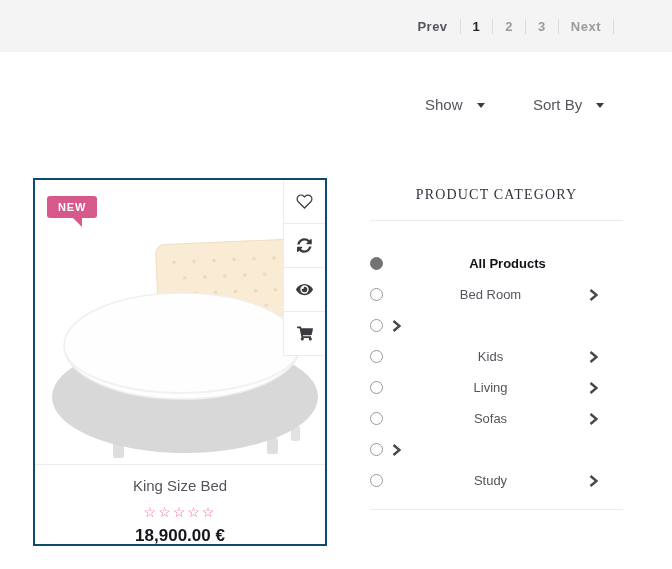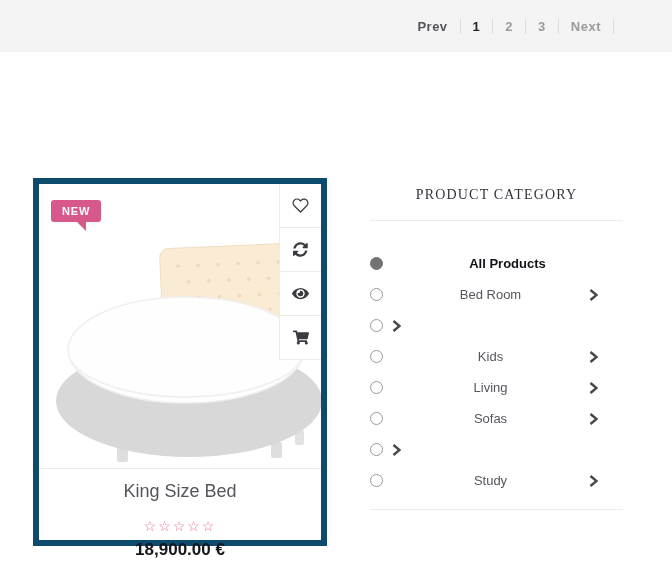--- a/index.html
+++ b/index.html
@@ -22,40 +22,40 @@
   .toolbar { position: absolute; left: 0; top: 52px; width: 672px; height: 90px; }
   .dropdown { position: absolute; top: 44px; display: flex; align-items: center;
     gap: 14px; font-size: 15px; color: #55555d; cursor: pointer; }
   .dropdown.show-dd { left: 425px; }
   .dropdown.sort-dd { left: 533px; }
   .caret { width: 0; height: 0; border-left: 4.5px solid transparent;
     border-right: 4.5px solid transparent; border-top: 5.5px solid #3c3c44; margin-top: 2px; }
 
   
   .card { position: absolute; left: 33px; top: 178px; width: 294px; height: 368px;
-    background: #fff; border: 6px solid #0c4a6e; }
+    background: #fff; border: 2px solid #0c4a6e; }
   .card-image { position: relative; width: 100%; height: 284px; overflow: hidden; }
   .bed-svg { position: absolute; left: 0; top: 0; }
 
   .badge { position: absolute; left: 12px; top: 16px; background: #d7598b;
     color: #fff; font-size: 11px; font-weight: bold; letter-spacing: .8px;
     padding: 5px 11px; border-radius: 3px; }
   .badge:after { content: ""; position: absolute; left: 26px; top: 100%;
     width: 0; height: 0; border-top: 9px solid #d7598b; border-left: 9px solid transparent; }
 
   .actions { position: absolute; right: 0; top: 0; width: 42px;
     border-left: 1px solid #ececec; background: #fff; }
   .action-btn { width: 41px; height: 44px; background: #fff; display: flex;
     align-items: center; justify-content: center; border-bottom: 1px solid #ececec;
     cursor: pointer; }
   .action-btn svg { display: block; }
 
   .card-divider { border-top: 1px solid #ececec; }
   .card-info { padding: 12px 12px 0 12px; }
-  .product-title { font-size: 18px; color: #55555d; font-weight: 400; margin-bottom: 16px; }
+  .product-title { font-size: 15px; color: #55555d; font-weight: 400; margin-bottom: 10px; }
   .stars { font-size: 14px; color: #ee6d9e; letter-spacing: 2px; margin-bottom: 6px; }
   .price { font-size: 17px; font-weight: bold; color: #16161c; }
 
   
   .sidebar { position: absolute; left: 370px; top: 178px; width: 253px; }
   .sidebar-heading { font-size: 14px; font-weight: 500; letter-spacing: 1.2px;
     color: #33333d; padding-top: 9px; font-family: Liberation Serif, serif; }
   .sidebar-divider { border-top: 1px solid #ededed; margin-top: 17px; }
   .cat-list { list-style: none; margin-top: 27px; }
   .cat-item { display: flex; align-items: center; height: 31px; cursor: pointer;
@@ -81,20 +81,30 @@
       <span class="pag-sep"></span>
       <span class="pag-item">2</span>
       <span class="pag-sep"></span>
       <span class="pag-item">3</span>
       <span class="pag-sep"></span>
       <span class="pag-item">Next</span>
       <span class="pag-sep"></span>
     </div>
   </div>
 
+  <div class="toolbar">
+    <div class="dropdown show-dd">
+      <span>Show</span>
+      <span class="caret"></span>
+    </div>
+    <div class="dropdown sort-dd">
+      <span>Sort By</span>
+      <span class="caret"></span>
+    </div>
+  </div>
 
   <div class="card">
     <div class="card-image">
 
       <svg class="bed-svg" width="294" height="284" viewBox="0 0 294 284">
 
         <g transform="rotate(-2.5 190 100)">
           <rect x="122" y="62" width="142" height="76" rx="9" fill="#f9ebd4" stroke="#f1ddc0" stroke-width="1"></rect>
           <g fill="#eed9b8">
             <circle cx="140" cy="80" r="1.8"></circle>

